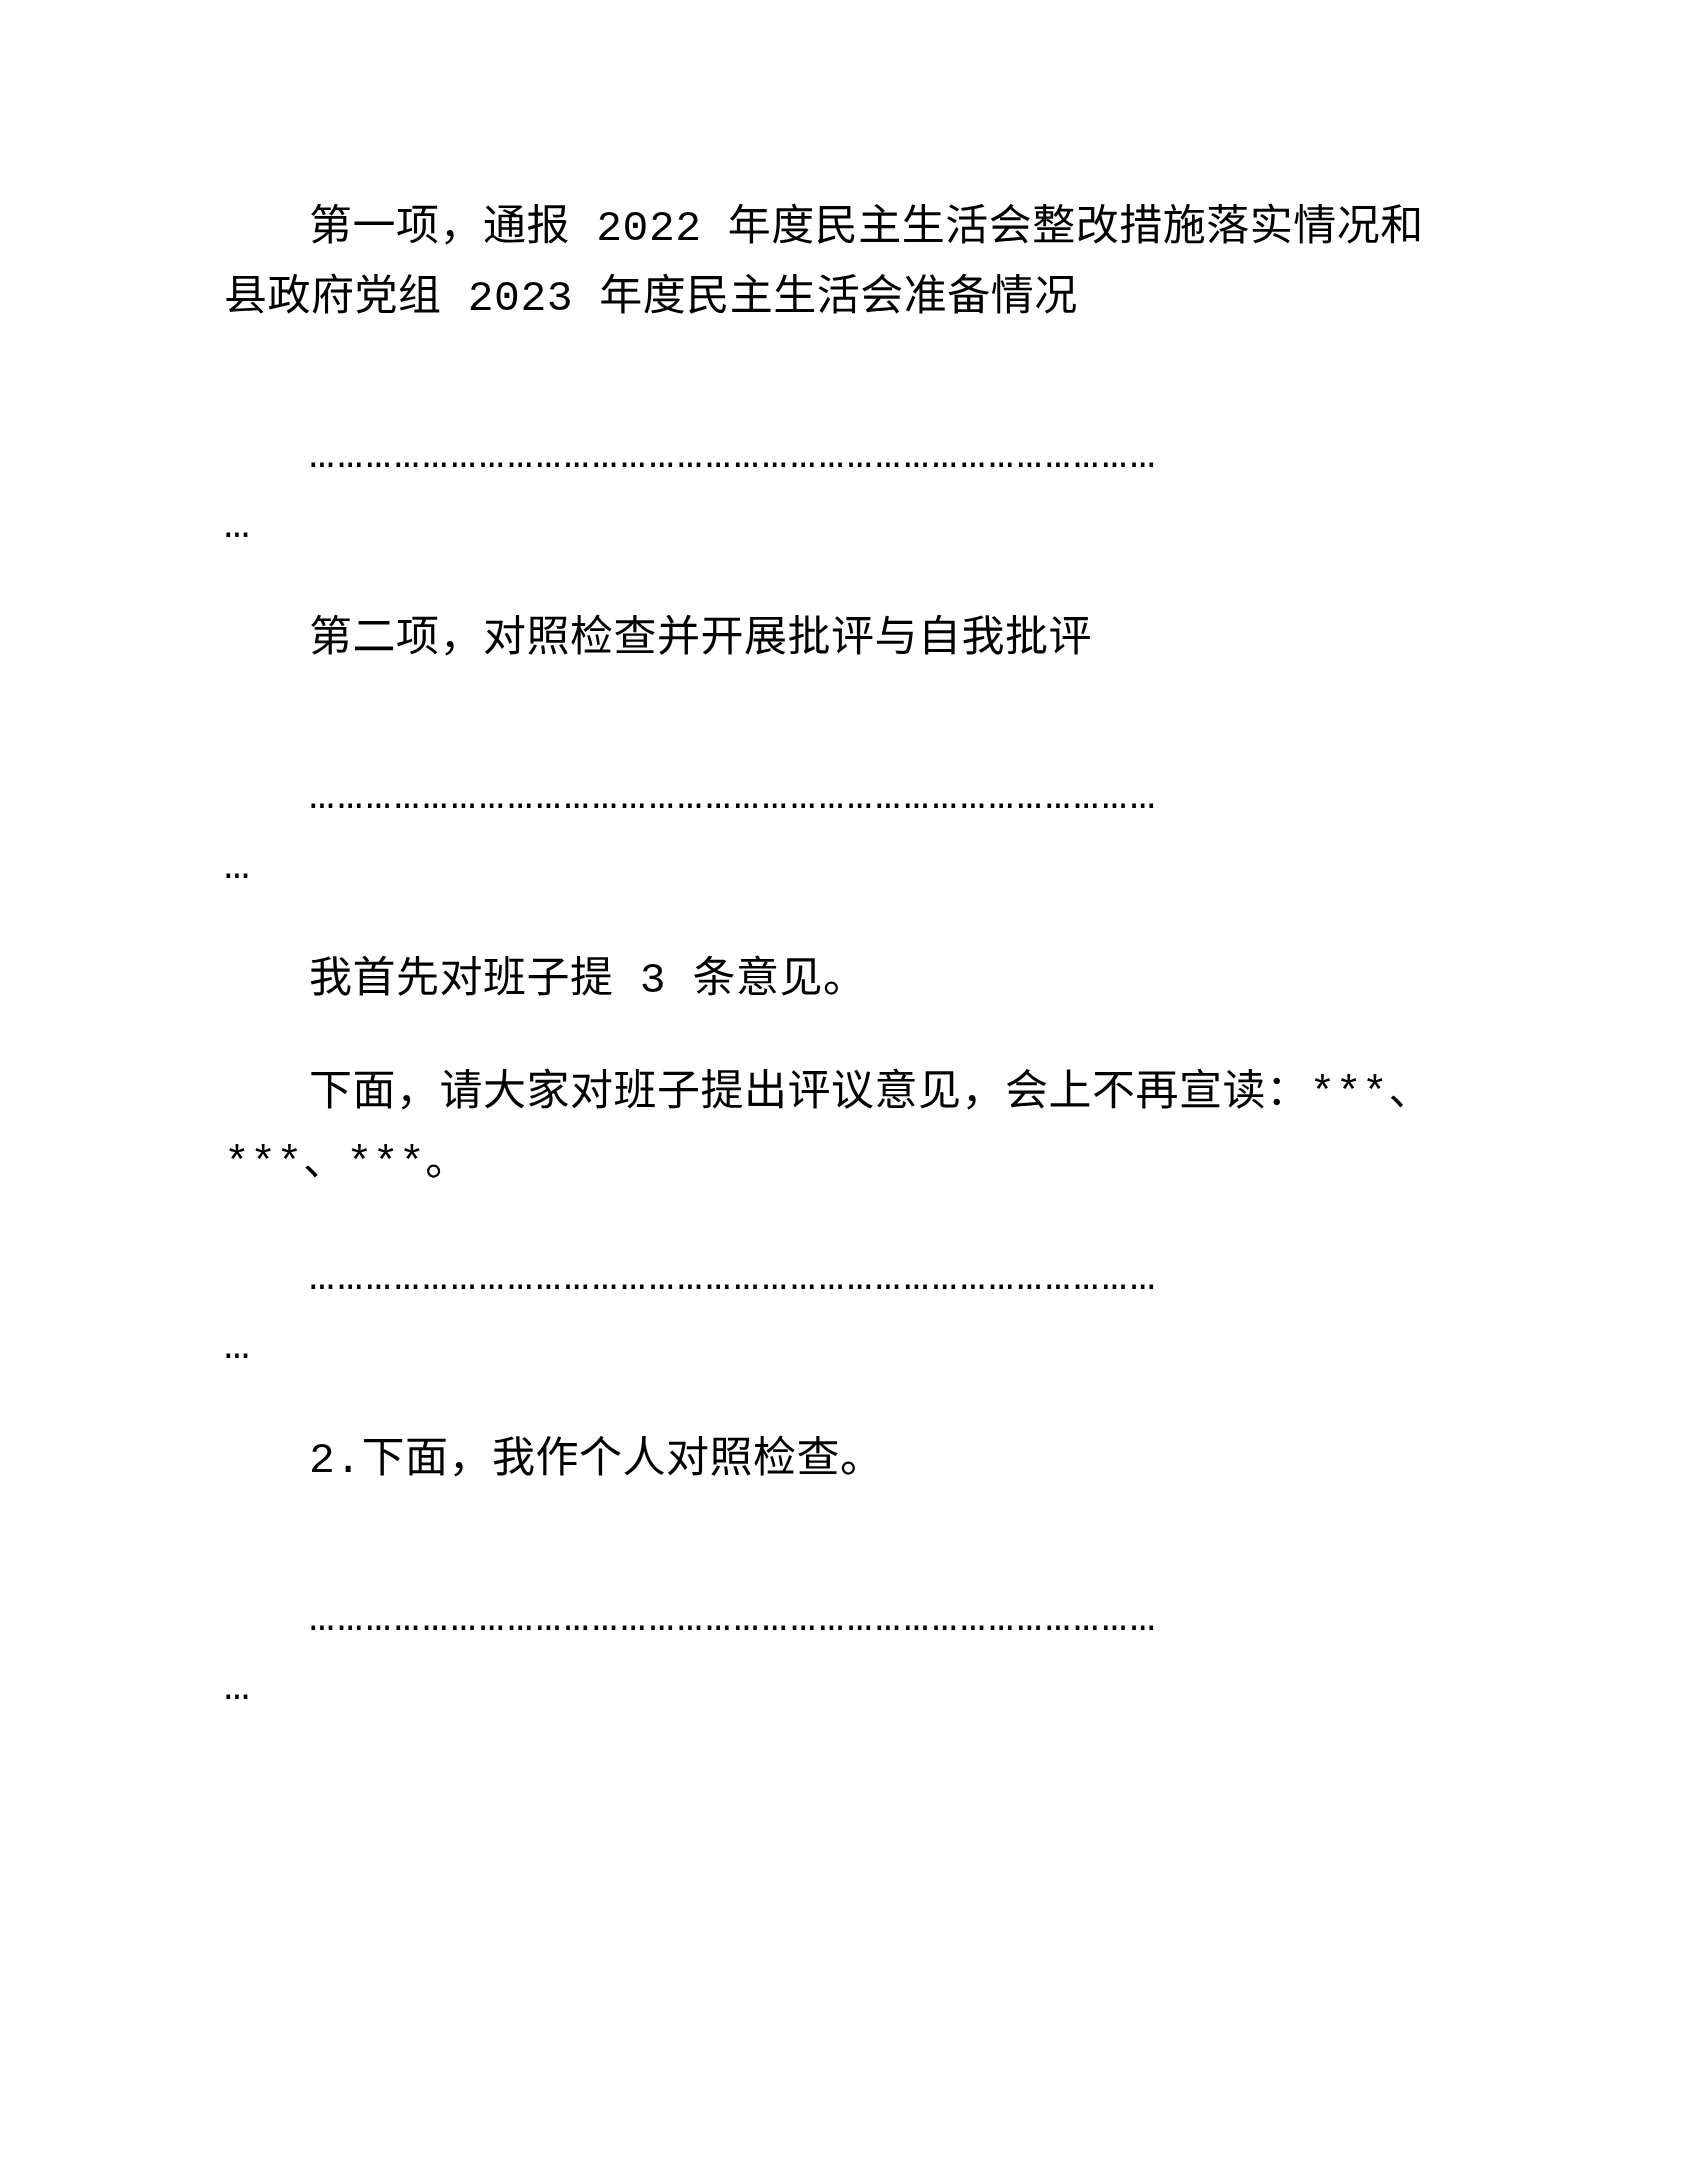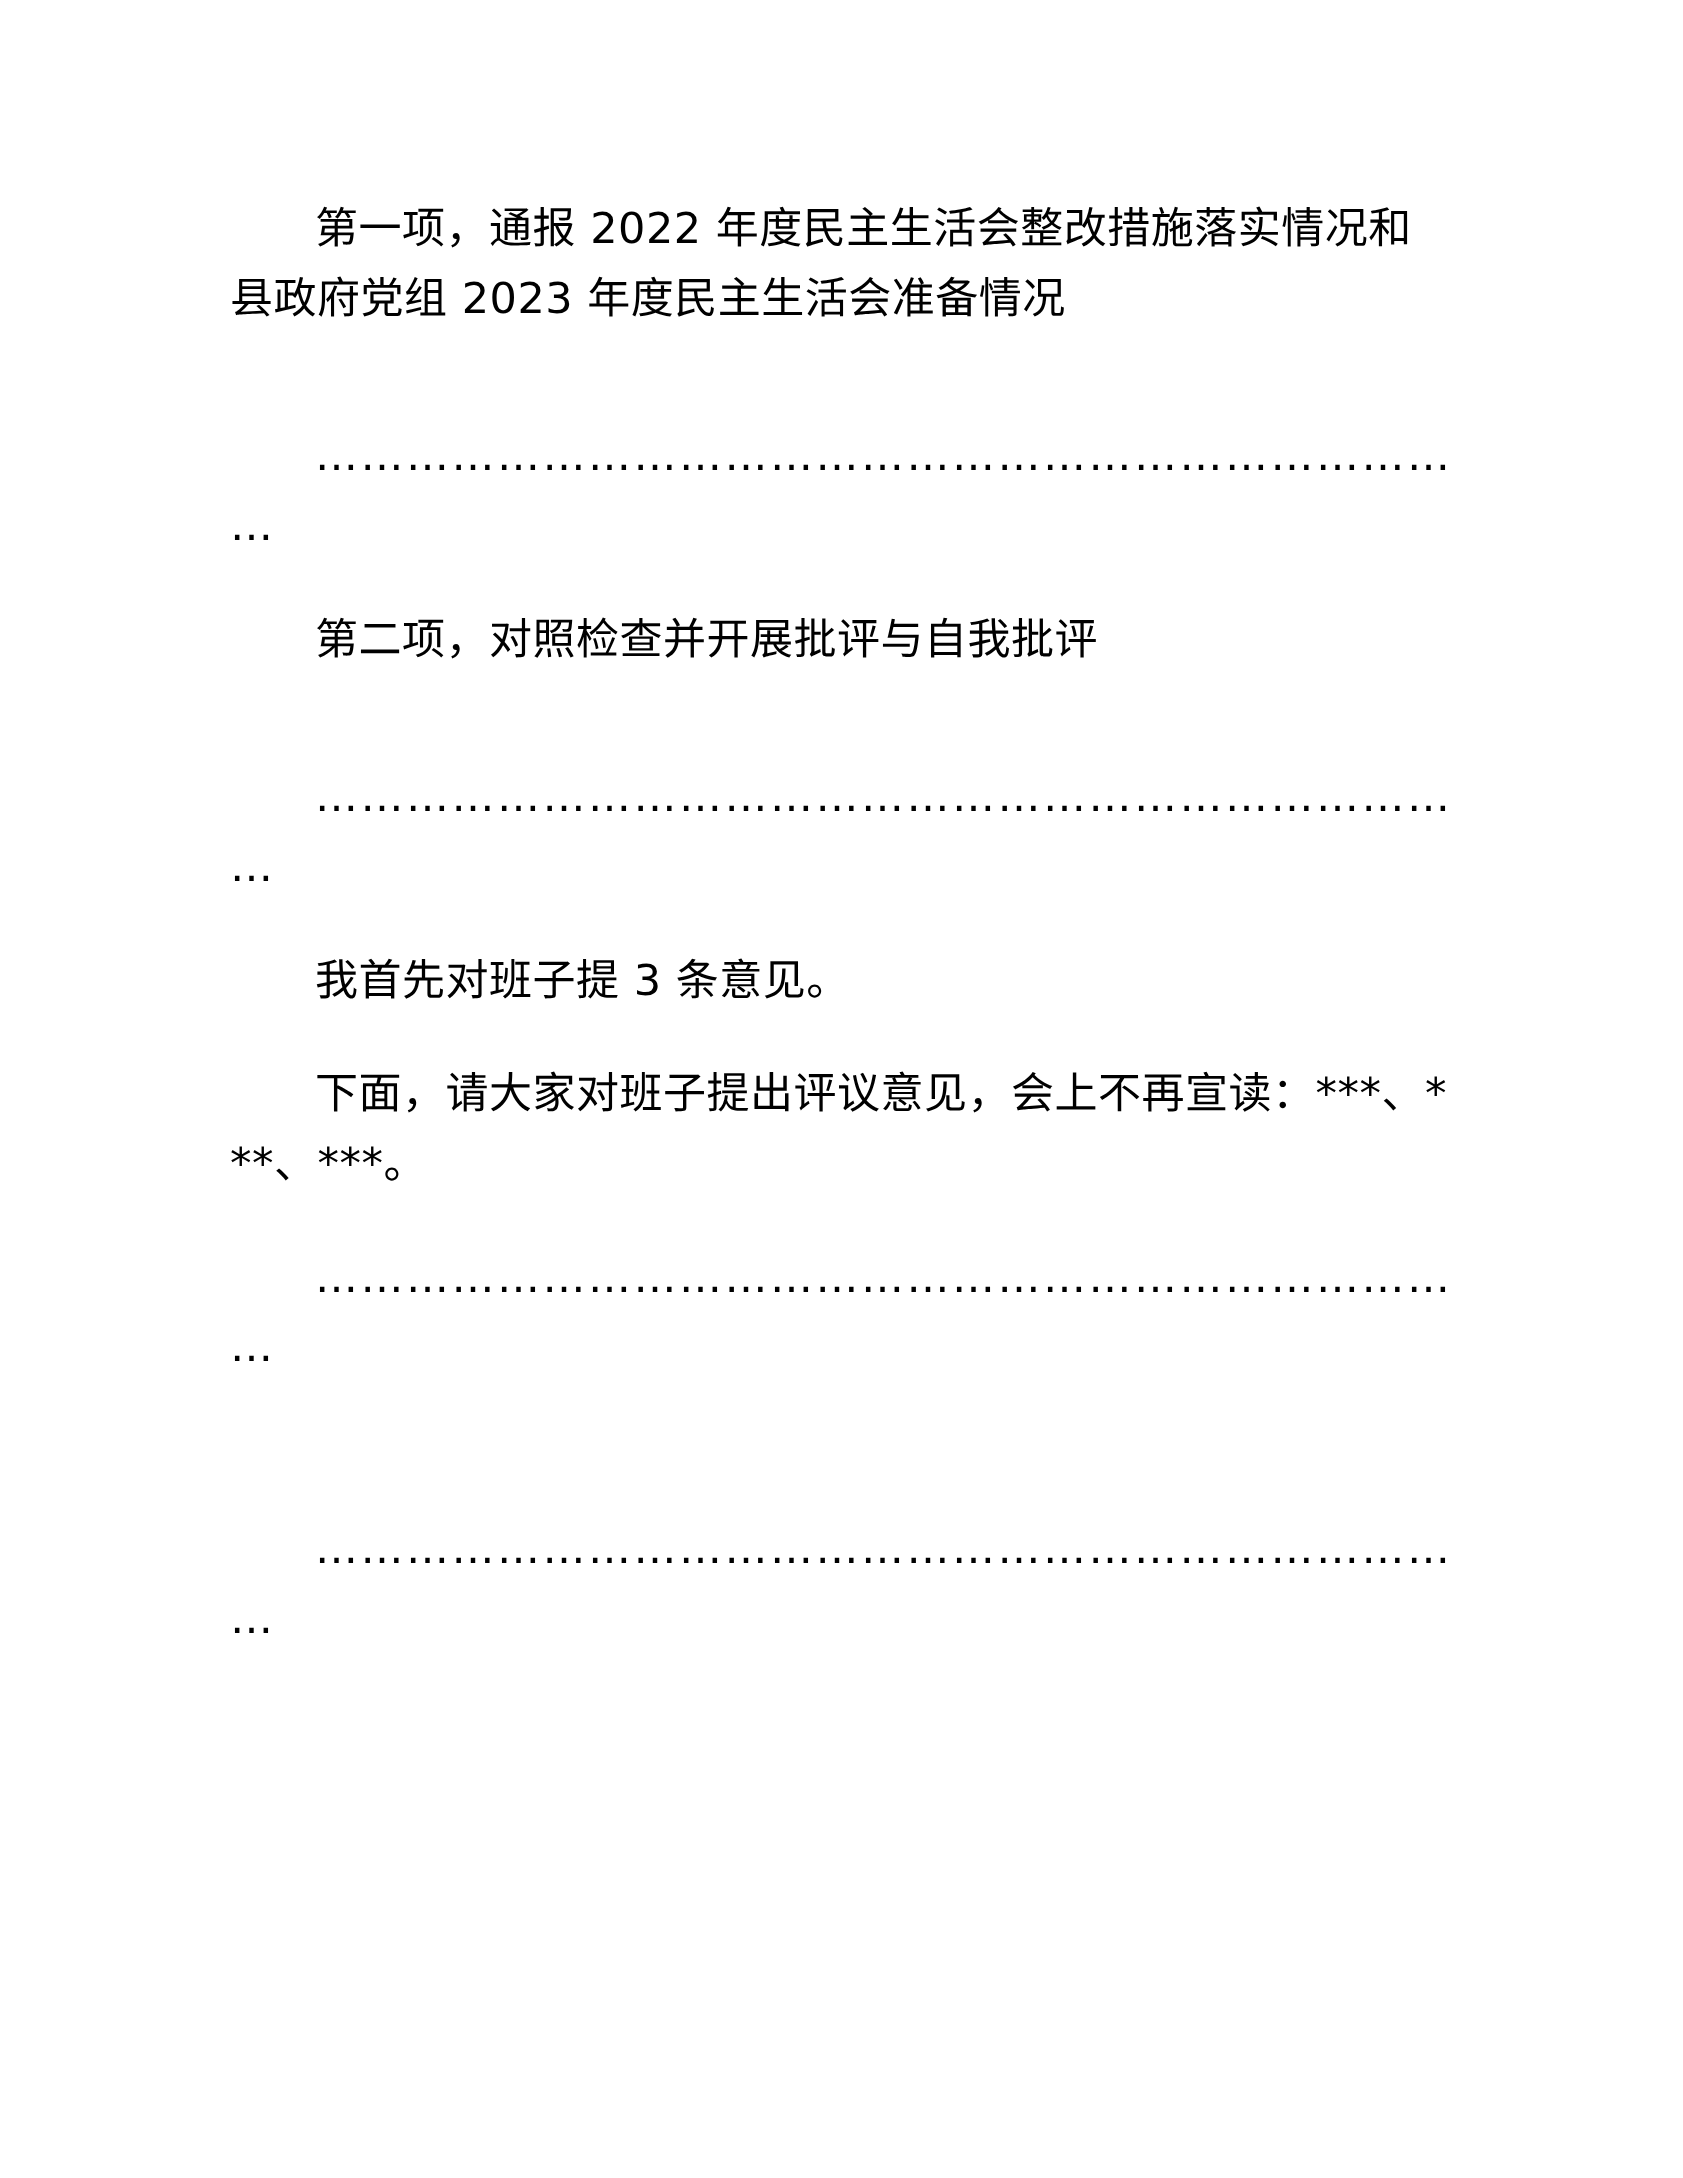--- a/index.html
+++ b/index.html
@@ -17,23 +17,24 @@
   .page {
     position: relative;
     width: 1683px;
     height: 2178px;
     box-sizing: border-box;
     padding: 0;
     background: #ffffff;
   }
   .doc-body {
     position: absolute;
-    left: 230px;
+    left: 224px;
     top: 194px;
     width: 1220px;
+    font-family: Liberation Mono, monospace;
   }
   p.para {
     margin: 0 0 0 0;
     font-size: 43px;
     line-height: 1.62;
     letter-spacing: 0.5px;
     text-align: left;
     word-break: break-all;
   }
   p.para.indent {
@@ -91,20 +92,21 @@
 
     <p class="para indent">下面，请大家对班子提出评议意见，会上不再宣读：***、***、***。</p>
     <div class="gap"></div>
 
     <div class="dots-block">
       <div class="dots-line">………………………………………………………………………………</div>
       <div class="dots-tail">…</div>
     </div>
     <div class="gap"></div>
 
+    <p class="para indent">2.下面，我作个人对照检查。</p>
     <div class="gap"></div>
 
     <div class="gap"></div>
 
     <div class="dots-block">
       <div class="dots-line">………………………………………………………………………………</div>
       <div class="dots-tail">…</div>
     </div>
 
   </div>

